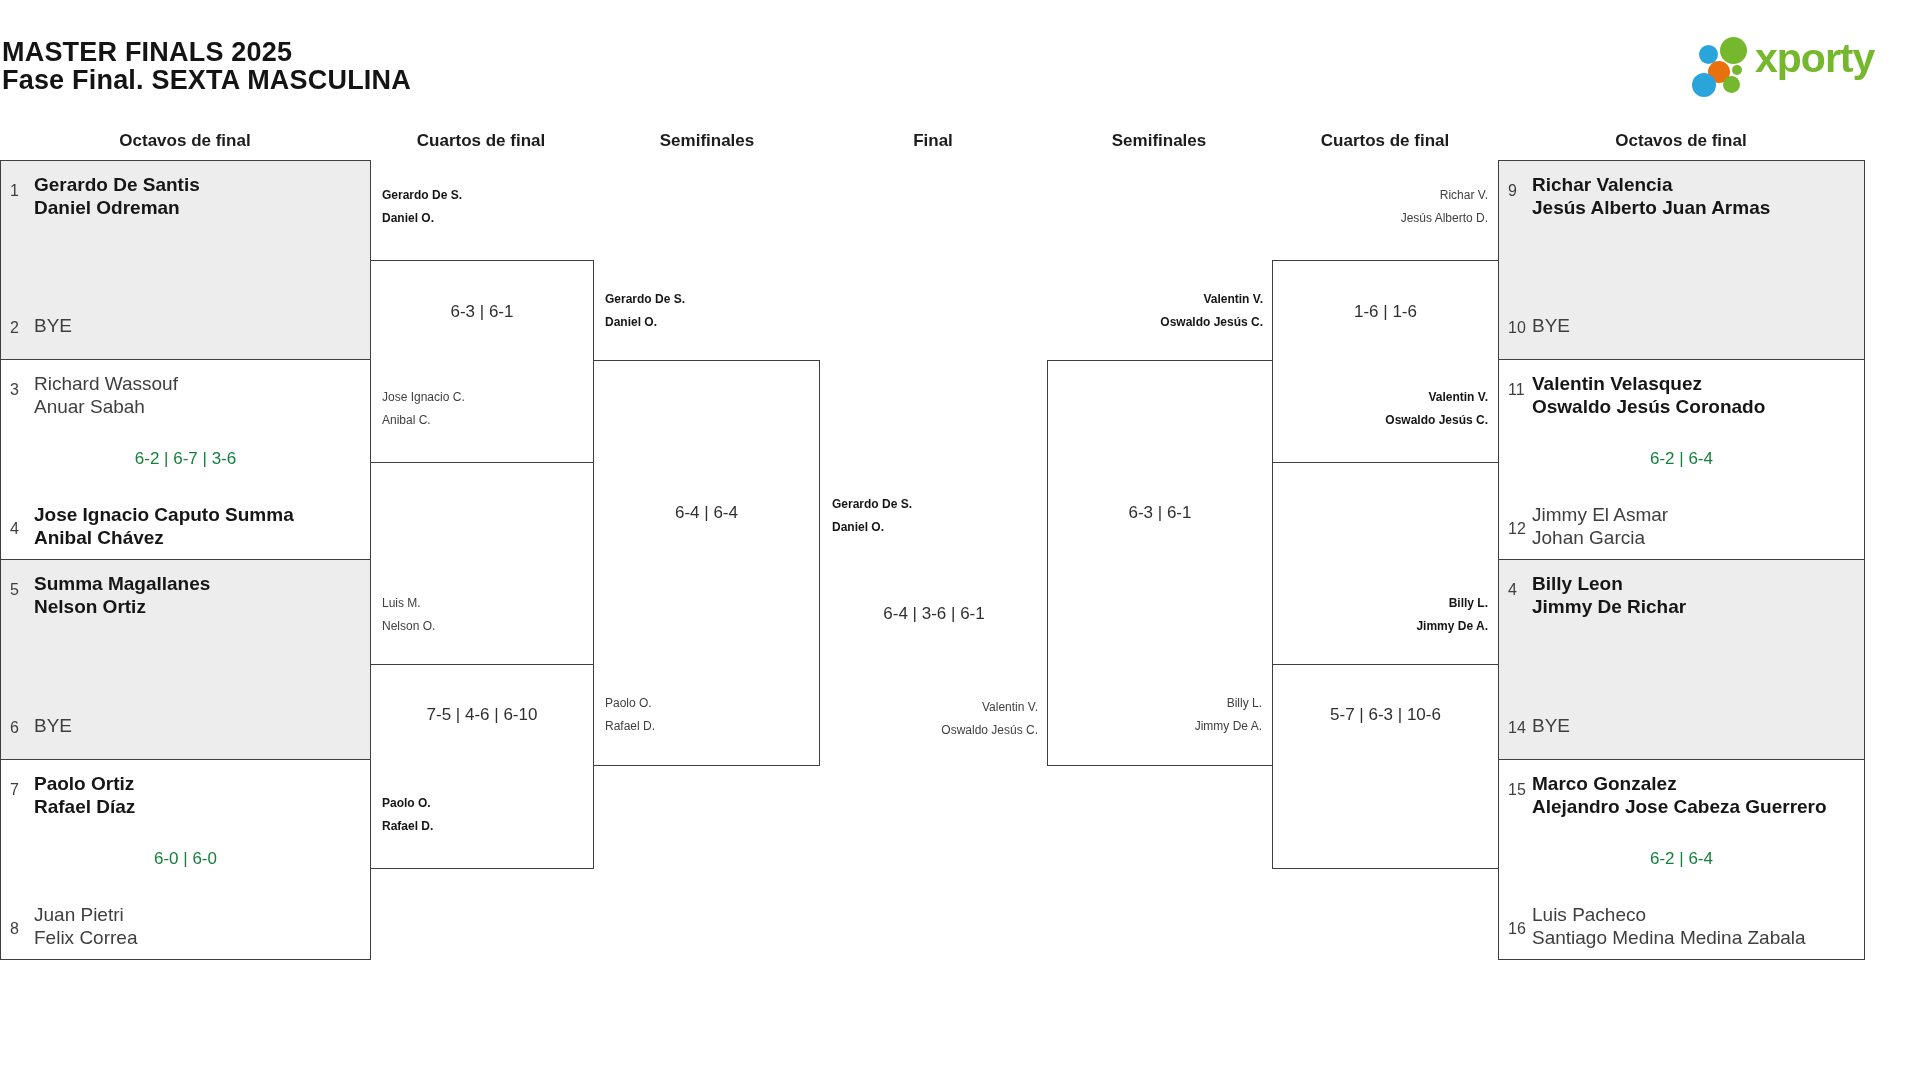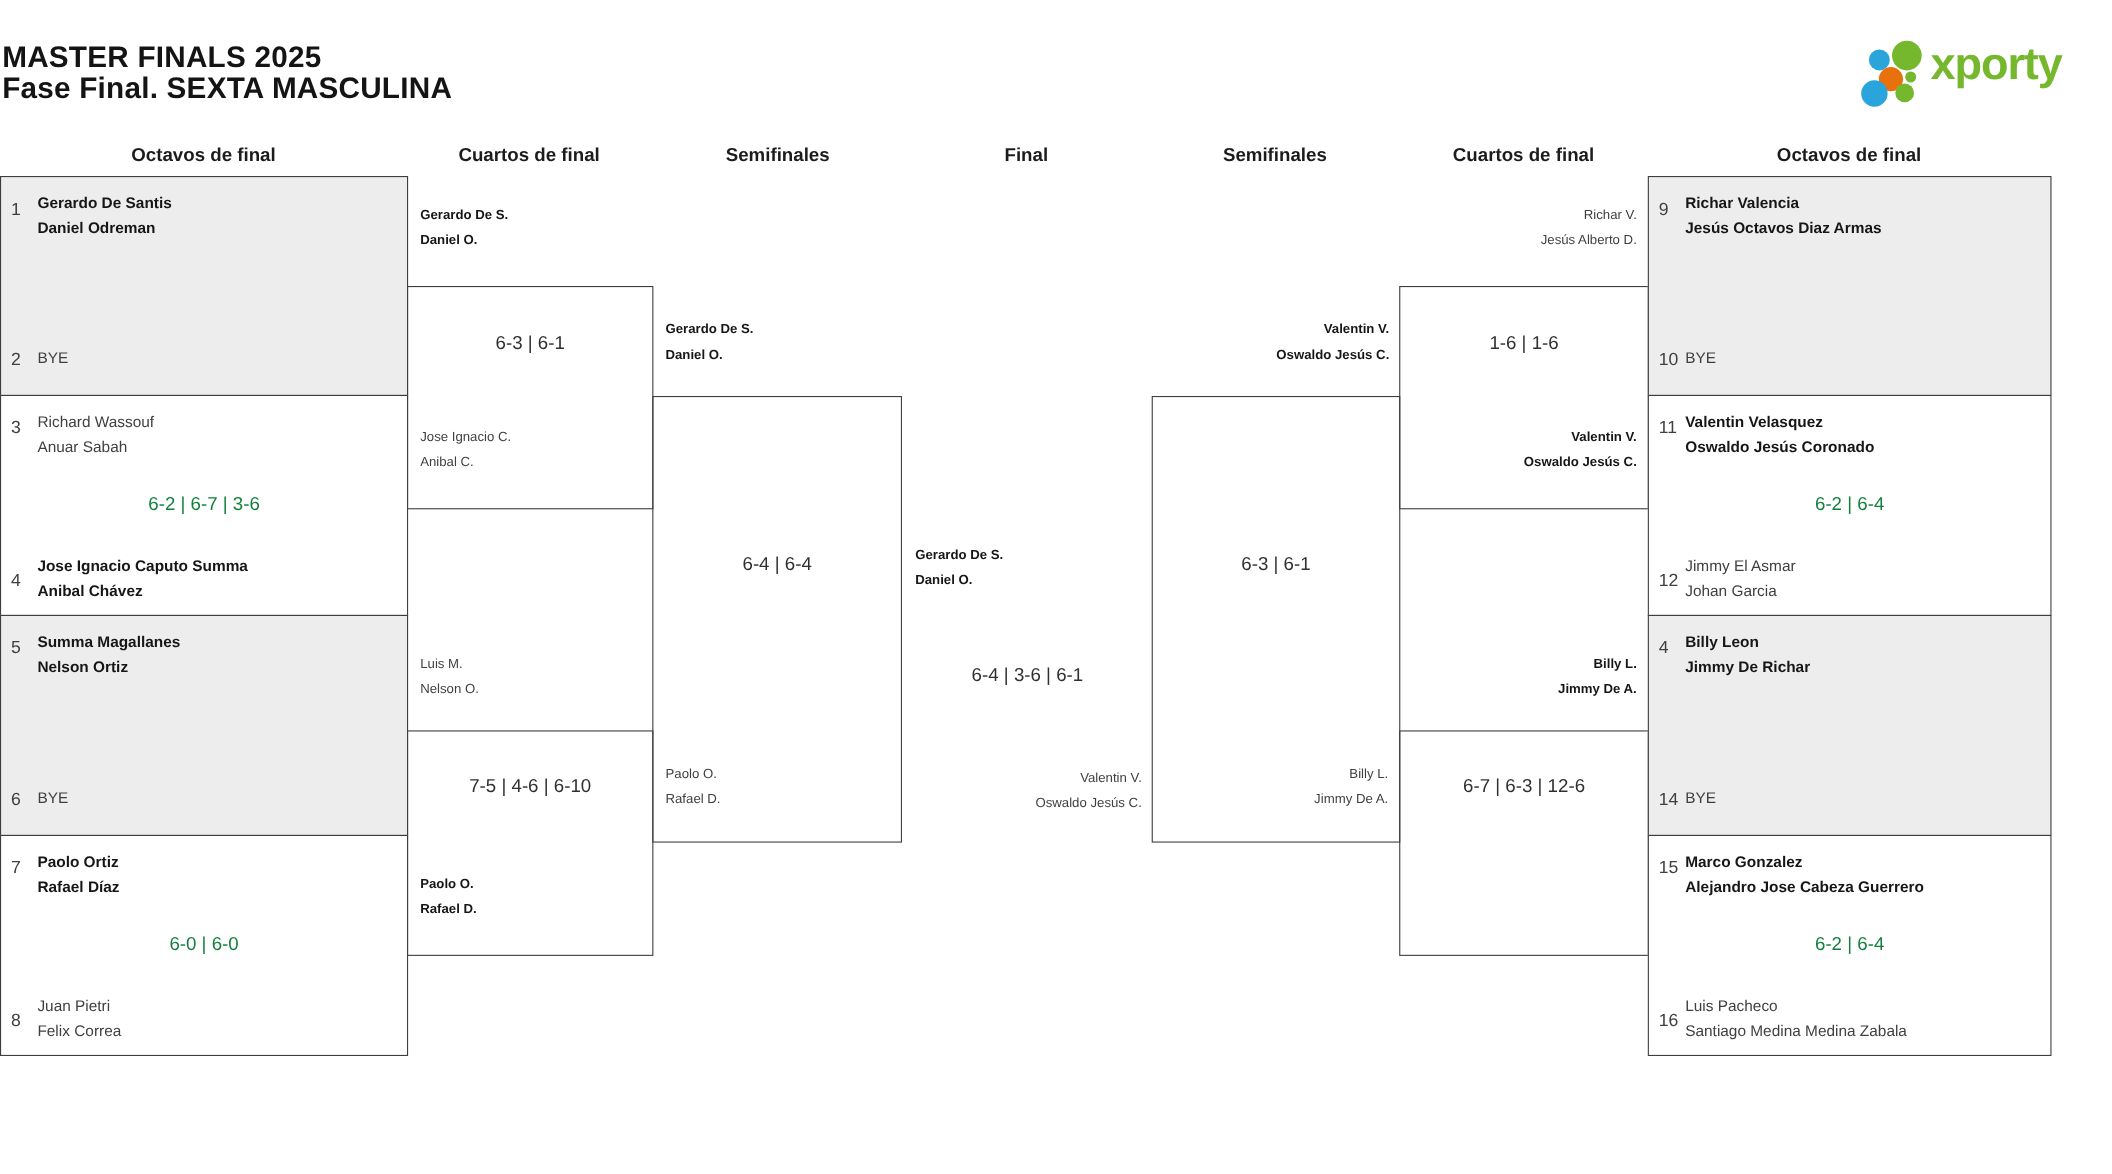--- a/index.html
+++ b/index.html
@@ -4,21 +4,21 @@
 <style>
   html,body{margin:0;padding:0;background:#ffffff;}
   .stage{position:relative;width:1920px;height:1067px;background:#fff;
          font-family:"Liberation Sans","DejaVu Sans",sans-serif;color:#3f3f3f;overflow:hidden;margin-top:32px;}
   .title{position:absolute;left:2px;top:2px;font-size:27px;line-height:37px;font-weight:bold;color:#141414;letter-spacing:.2px;}
   .round-header{position:absolute;top:99px;width:220px;text-align:center;font-size:17px;font-weight:bold;color:#1c1c1c;}
   .mbox{position:absolute;left:0;width:371px;border:1px solid #3e3e3e;box-sizing:border-box;background:#fff;}
   .mbox.right{left:1498px;width:367px;}
   .mbox.shaded{background:#ededed;}
   .seed{position:absolute;font-size:16px;color:#3f3f3f;}
-  .team{position:absolute;font-size:14px;line-height:23px;color:#3f3f3f;white-space:nowrap;}
+  .team{position:absolute;font-size:19px;line-height:23px;color:#3f3f3f;white-space:nowrap;}
   .team.bold{font-weight:bold;color:#161616;}
   .seed-top{left:9px;top:21px;}
   .team-top{left:33px;top:12px;}
   .seed-bottom{left:9px;bottom:21px;}
   .team-bottom{left:33px;bottom:10px;}
   .team-bottom.single{bottom:22px;}
   .seed-bottom.single{bottom:22px;}
   .box-score{position:absolute;left:0;right:0;top:89px;text-align:center;font-size:17px;color:#15803d;}
   .rect{position:absolute;border:1px solid #3e3e3e;box-sizing:border-box;background:transparent;}
   .lbl{position:absolute;font-size:12px;line-height:23px;white-space:nowrap;color:#3f3f3f;}
@@ -170,27 +170,27 @@
   <div class="lbl bold ralign" style="left:1260px;width:228px;top:354px;">
     <div>Valentin V.</div>
     <div>Oswaldo Jesús C.</div>
   </div>
 
   <div class="rect" style="left:1272px;top:632px;width:227px;height:205px;"></div>
   <div class="lbl bold ralign" style="left:1260px;width:228px;top:560px;">
     <div>Billy L.</div>
     <div>Jimmy De A.</div>
   </div>
-  <div class="score" style="left:1272px;width:227px;top:673px;">6-7 | 6-3 | 12-6</div>
+  <div class="score" style="left:1272px;width:227px;top:673px;">5-7 | 6-3 | 10-6</div>
 
   <div class="mbox right shaded" style="top:128px;height:200px;">
     <span class="seed seed-top">9</span>
     <div class="team bold team-top">
       <div>Richar Valencia</div>
-      <div>Jesús Octavos Diaz Armas</div>
+      <div>Jesús Alberto Juan Armas</div>
     </div>
     <span class="seed seed-bottom single">10</span>
     <div class="team team-bottom single">
       <div>BYE</div>
     </div>
   </div>
 
   <div class="mbox right" style="top:327px;height:201px;padding-left:30px;">
     <span class="seed seed-top">11</span>
     <div class="team bold team-top">

